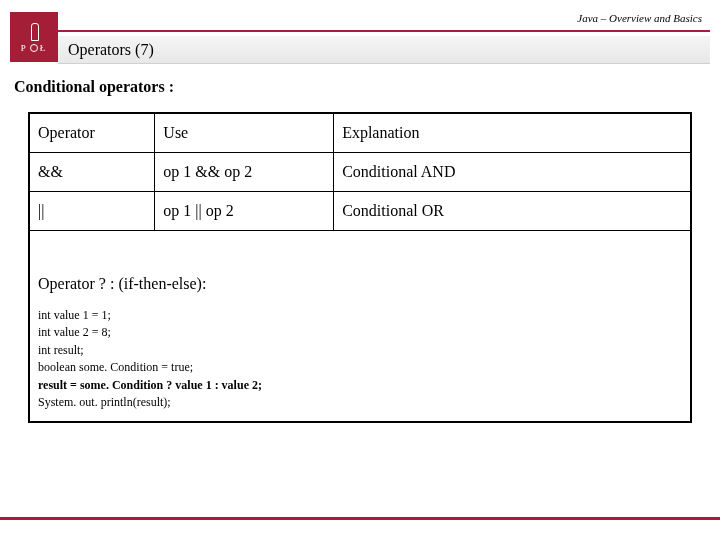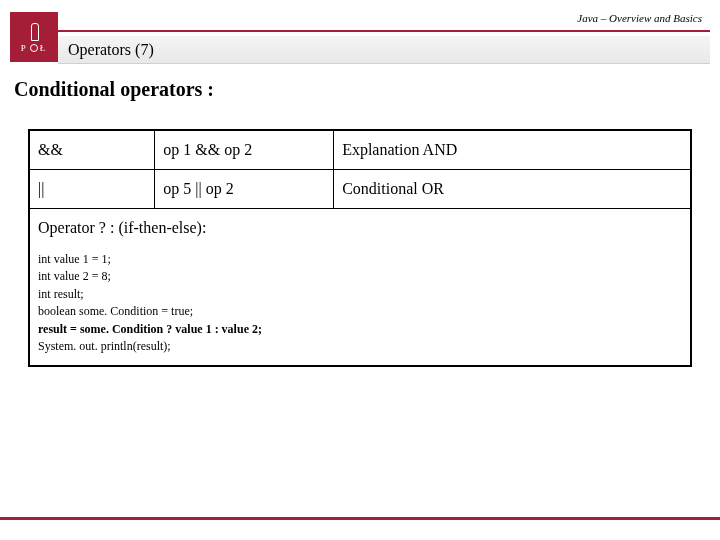--- a/index.html
+++ b/index.html
@@ -88,24 +88,24 @@
       font-size: 16px;
       color: #000;
     }
     .content {
       position: absolute;
       top: 78px;
       left: 14px;
       right: 14px;
     }
     .section-heading {
-      font-size: 20px;
+      font-size: 16px;
       font-weight: bold;
       color: #000;
-      margin-bottom: 28px;
+      margin-bottom: 16px;
     }
     .op-table {
       width: 96%;
       margin-left: 14px;
       border-collapse: collapse;
       border: 2px solid #000;
     }
     .op-table th, .op-table td {
       border: 1px solid #000;
       padding: 10px 8px;
@@ -119,20 +119,21 @@
     }
     .col-operator { width: 19%; }
     .col-use { width: 27%; }
     .col-explanation { width: 54%; }
     .merged-cell {
       padding: 8px 8px 10px 8px;
     }
     .subheading {
       font-size: 16px;
       margin-bottom: 14px;
+      margin-top: 34px;
     }
     .code-block {
       font-size: 12px;
       line-height: 1.45;
     }
     .code-line { display: block; }
     .bold-line { font-weight: bold; }
     .footer-line {
       position: absolute;
       bottom: 20px;
@@ -164,28 +165,33 @@
 <div class="content">
   <div class="section-heading">Conditional operators :</div>
 
   <table class="op-table">
     <colgroup>
       <col class="col-operator">
         <col class="col-use">
         <col class="col-explanation">
     </colgroup>
     <tbody>
+        <tr>
+      <th>Operator</th>
+      <th>Use</th>
+      <th>Explanation</th>
+    </tr>
     <tr>
       <td>&amp;&amp;</td>
       <td> op 1 &amp;&amp; op 2</td>
-      <td>Explanation AND</td>
+      <td>Conditional AND</td>
     </tr>
     <tr>
       <td>||</td>
-      <td>op 5 || op 2</td>
+      <td>op 1 || op 2</td>
       <td>Conditional OR</td>
     </tr>
     <tr>
       <td colspan="3" class="merged-cell">
         <div class="subheading">Operator ? : (if-then-else):</div>
         <div class="code-block">
           <span class="code-line">int value 1 = 1;</span>
           <span class="code-line">int value 2 = 8;</span>
           <span class="code-line">int result;</span>
           <span class="code-line">boolean some. Condition = true;</span>

